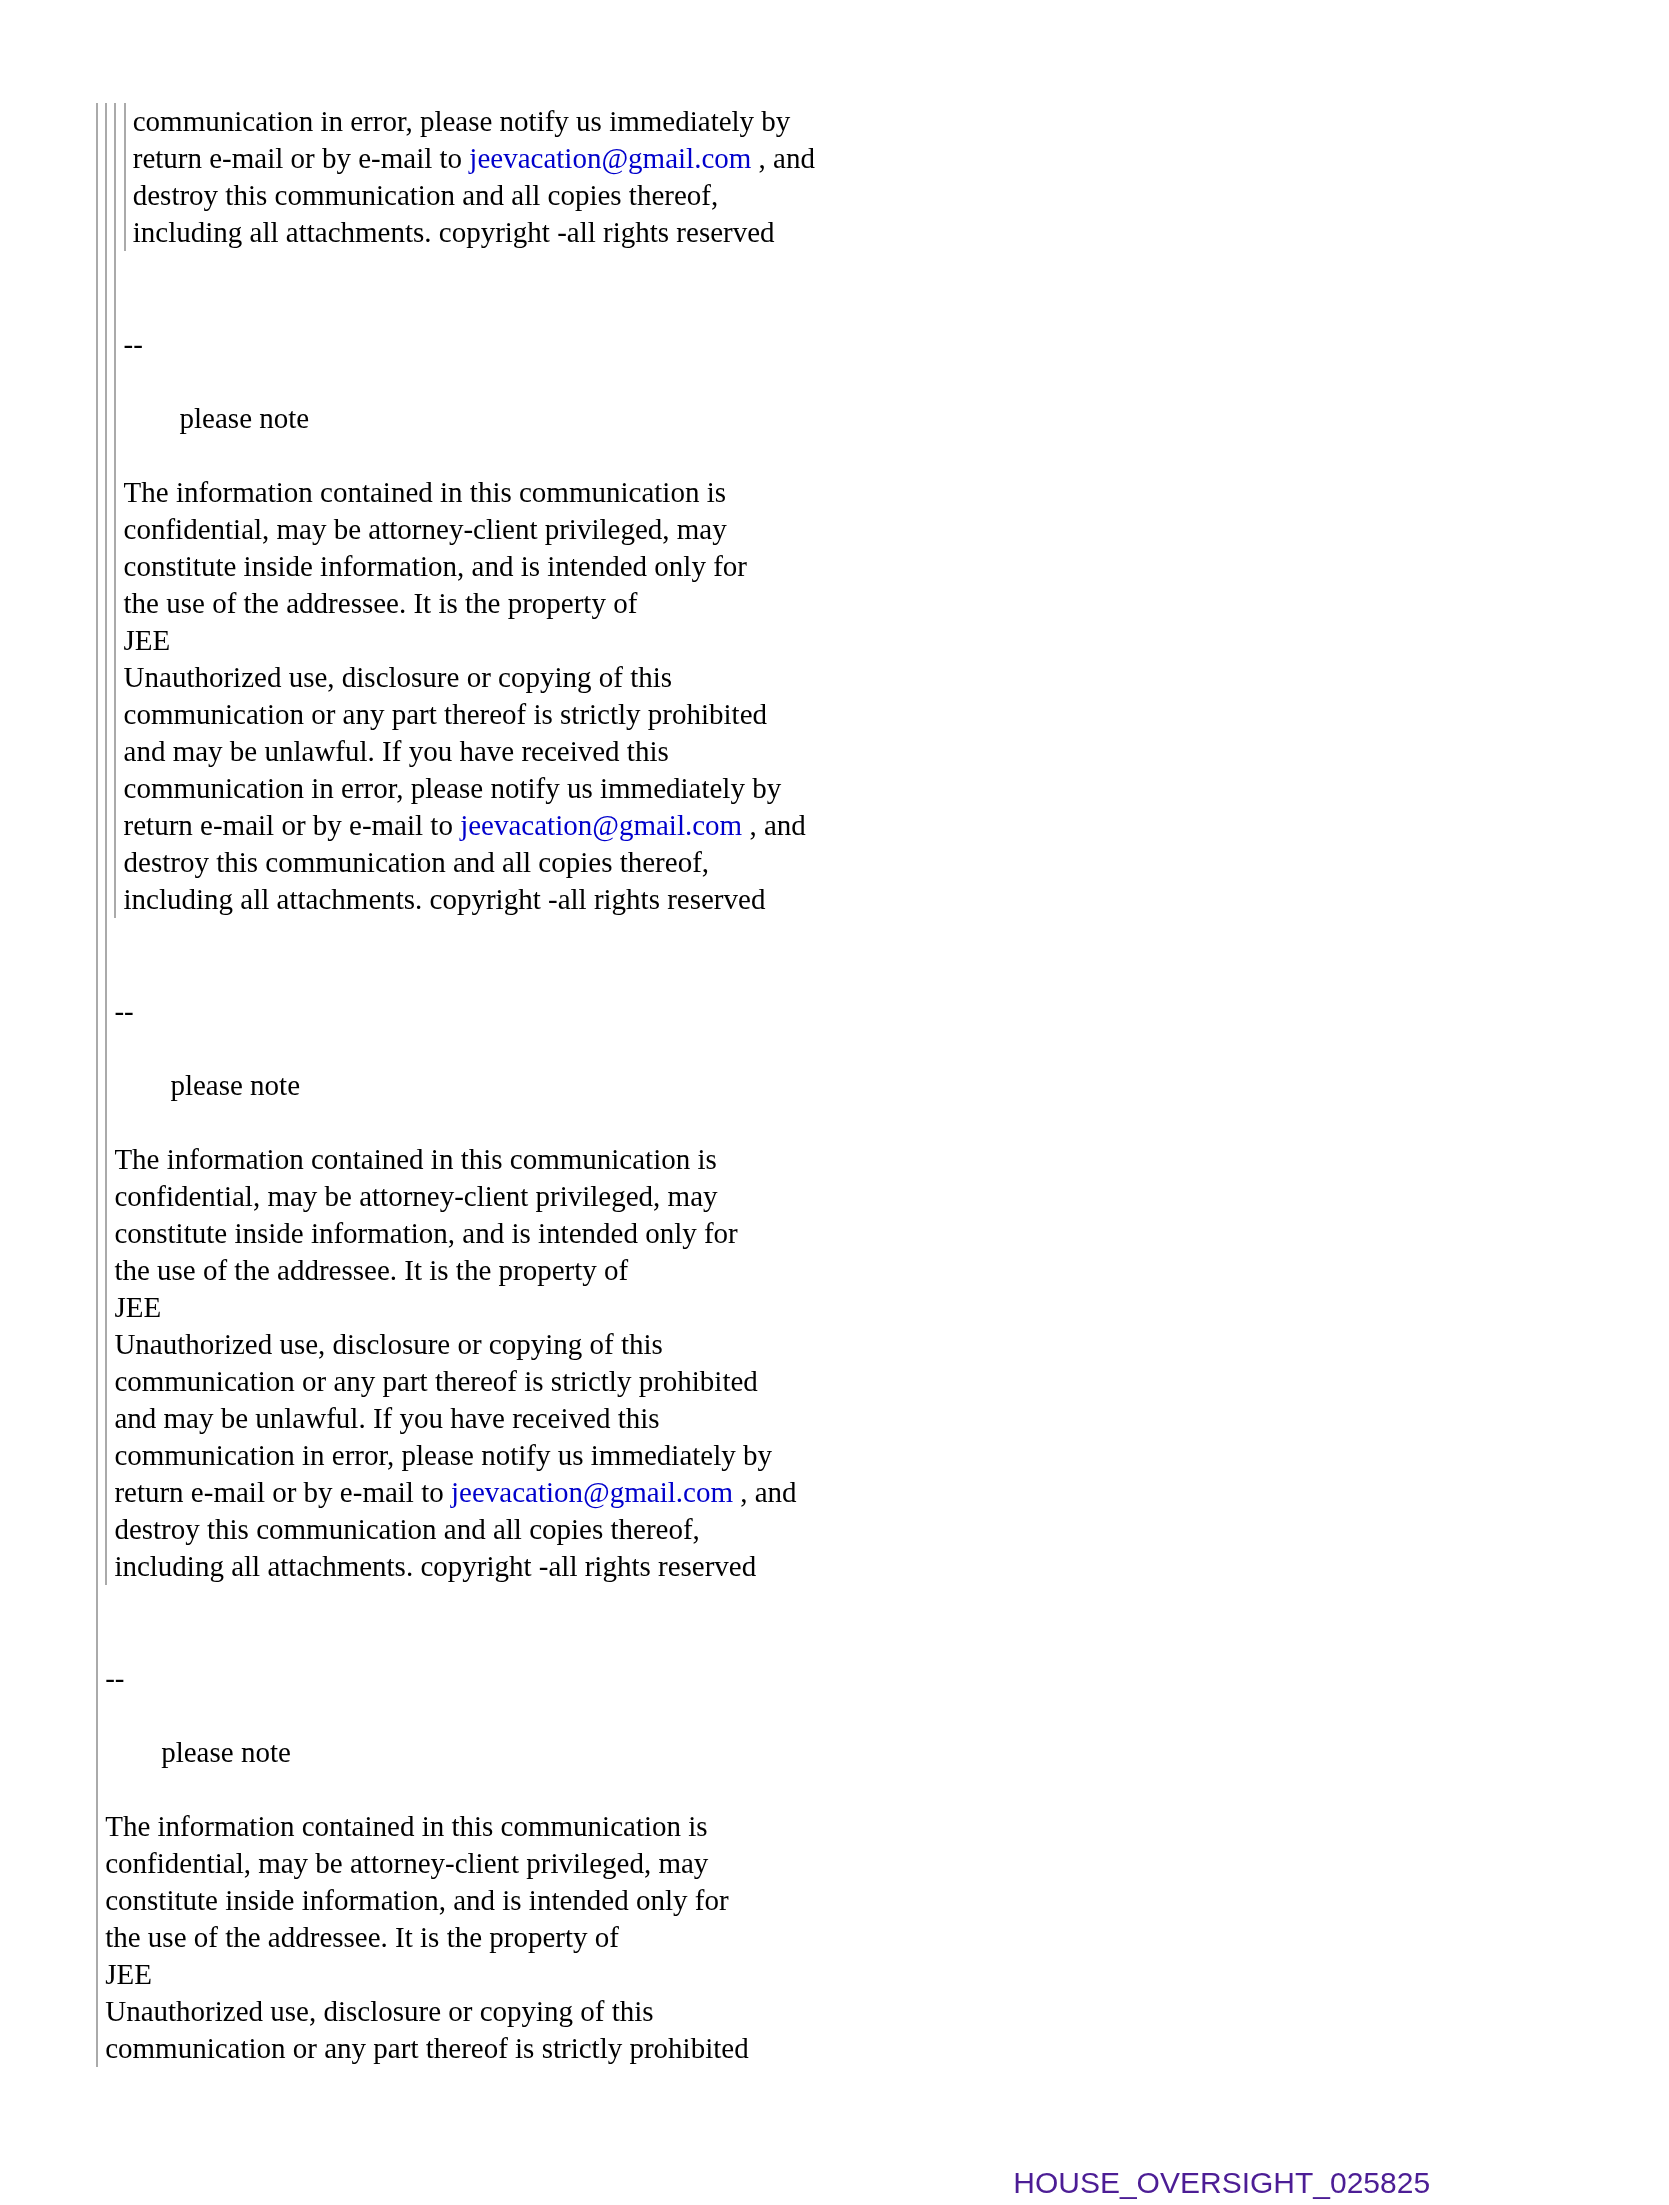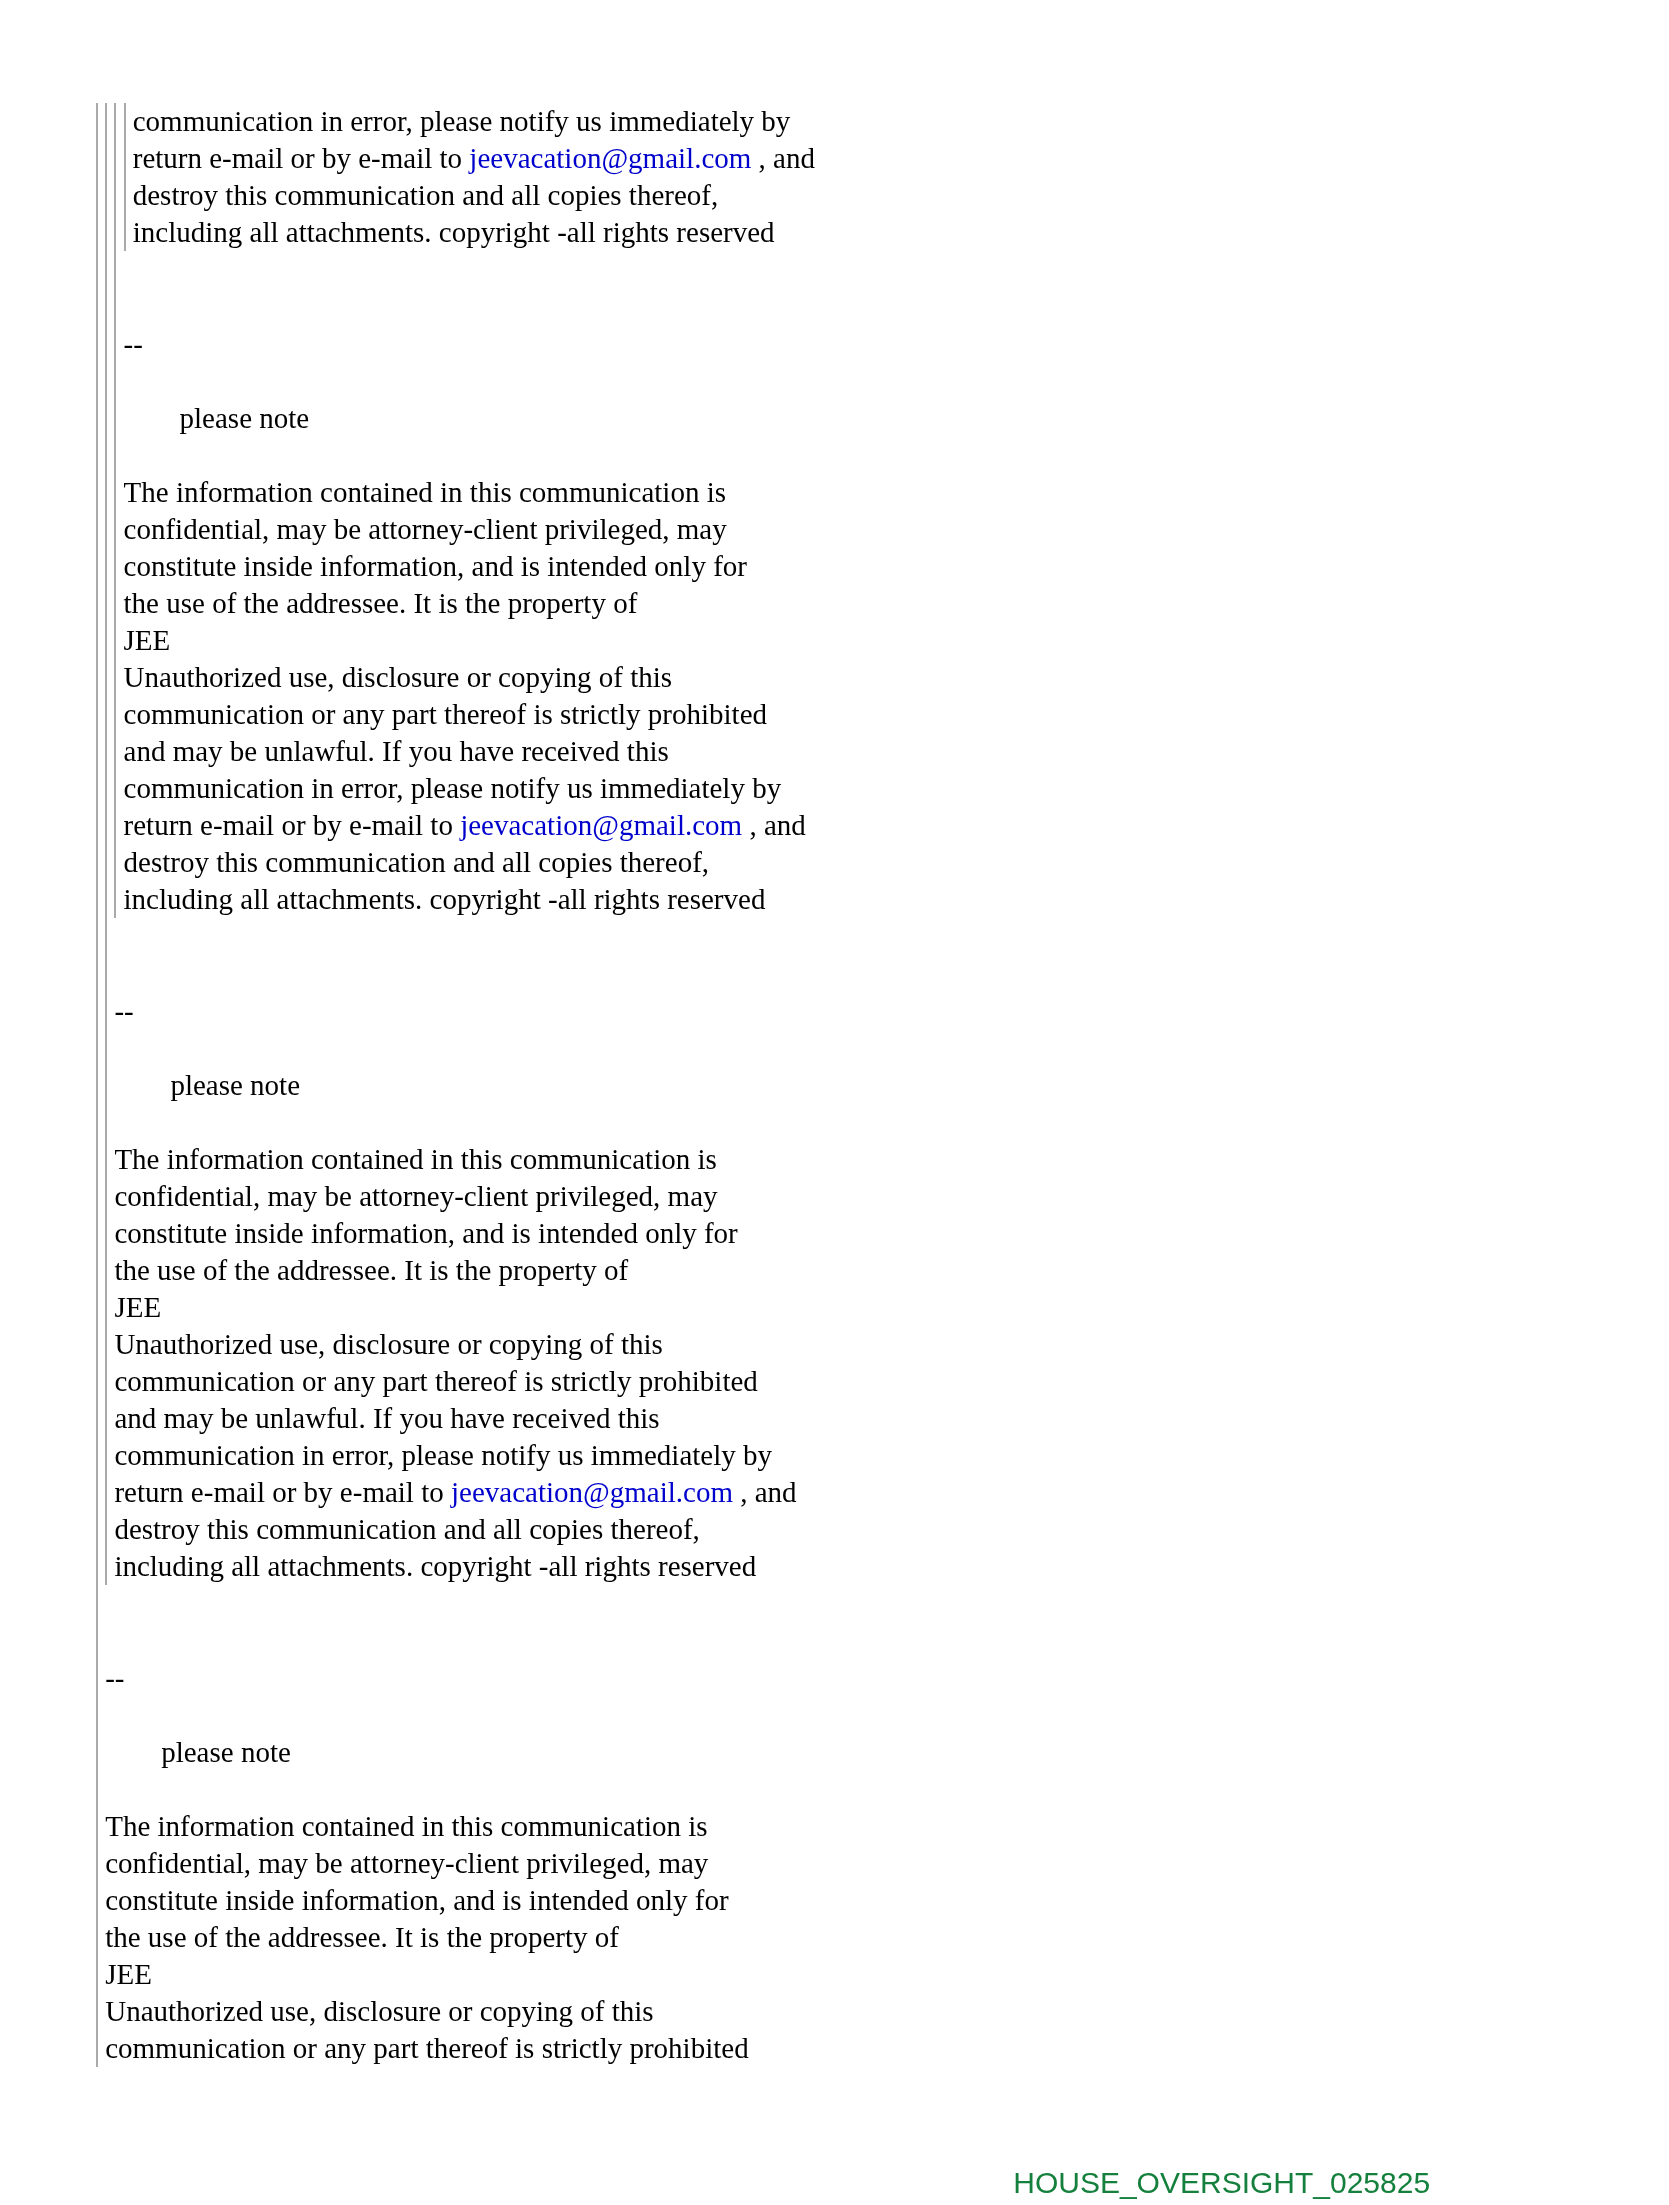--- a/index.html
+++ b/index.html
@@ -37,21 +37,21 @@
   .link {
     color: var(--link-color, #0000cc);
     cursor: pointer;
   }
   .bates {
     position: absolute;
     right: 7.9px;
     bottom: 5.2px;
     font-family: "Liberation Sans", sans-serif;
     font-size: 30px;
-    color: #15803d;
+    color: #4c1d95;
   }
 </style>
 </head>
 <body>
 
 <div class="page">
   <div id="sections">
       <div class="quote-section first-section">
         <div class="bars">
           <div class="bar"></div>

